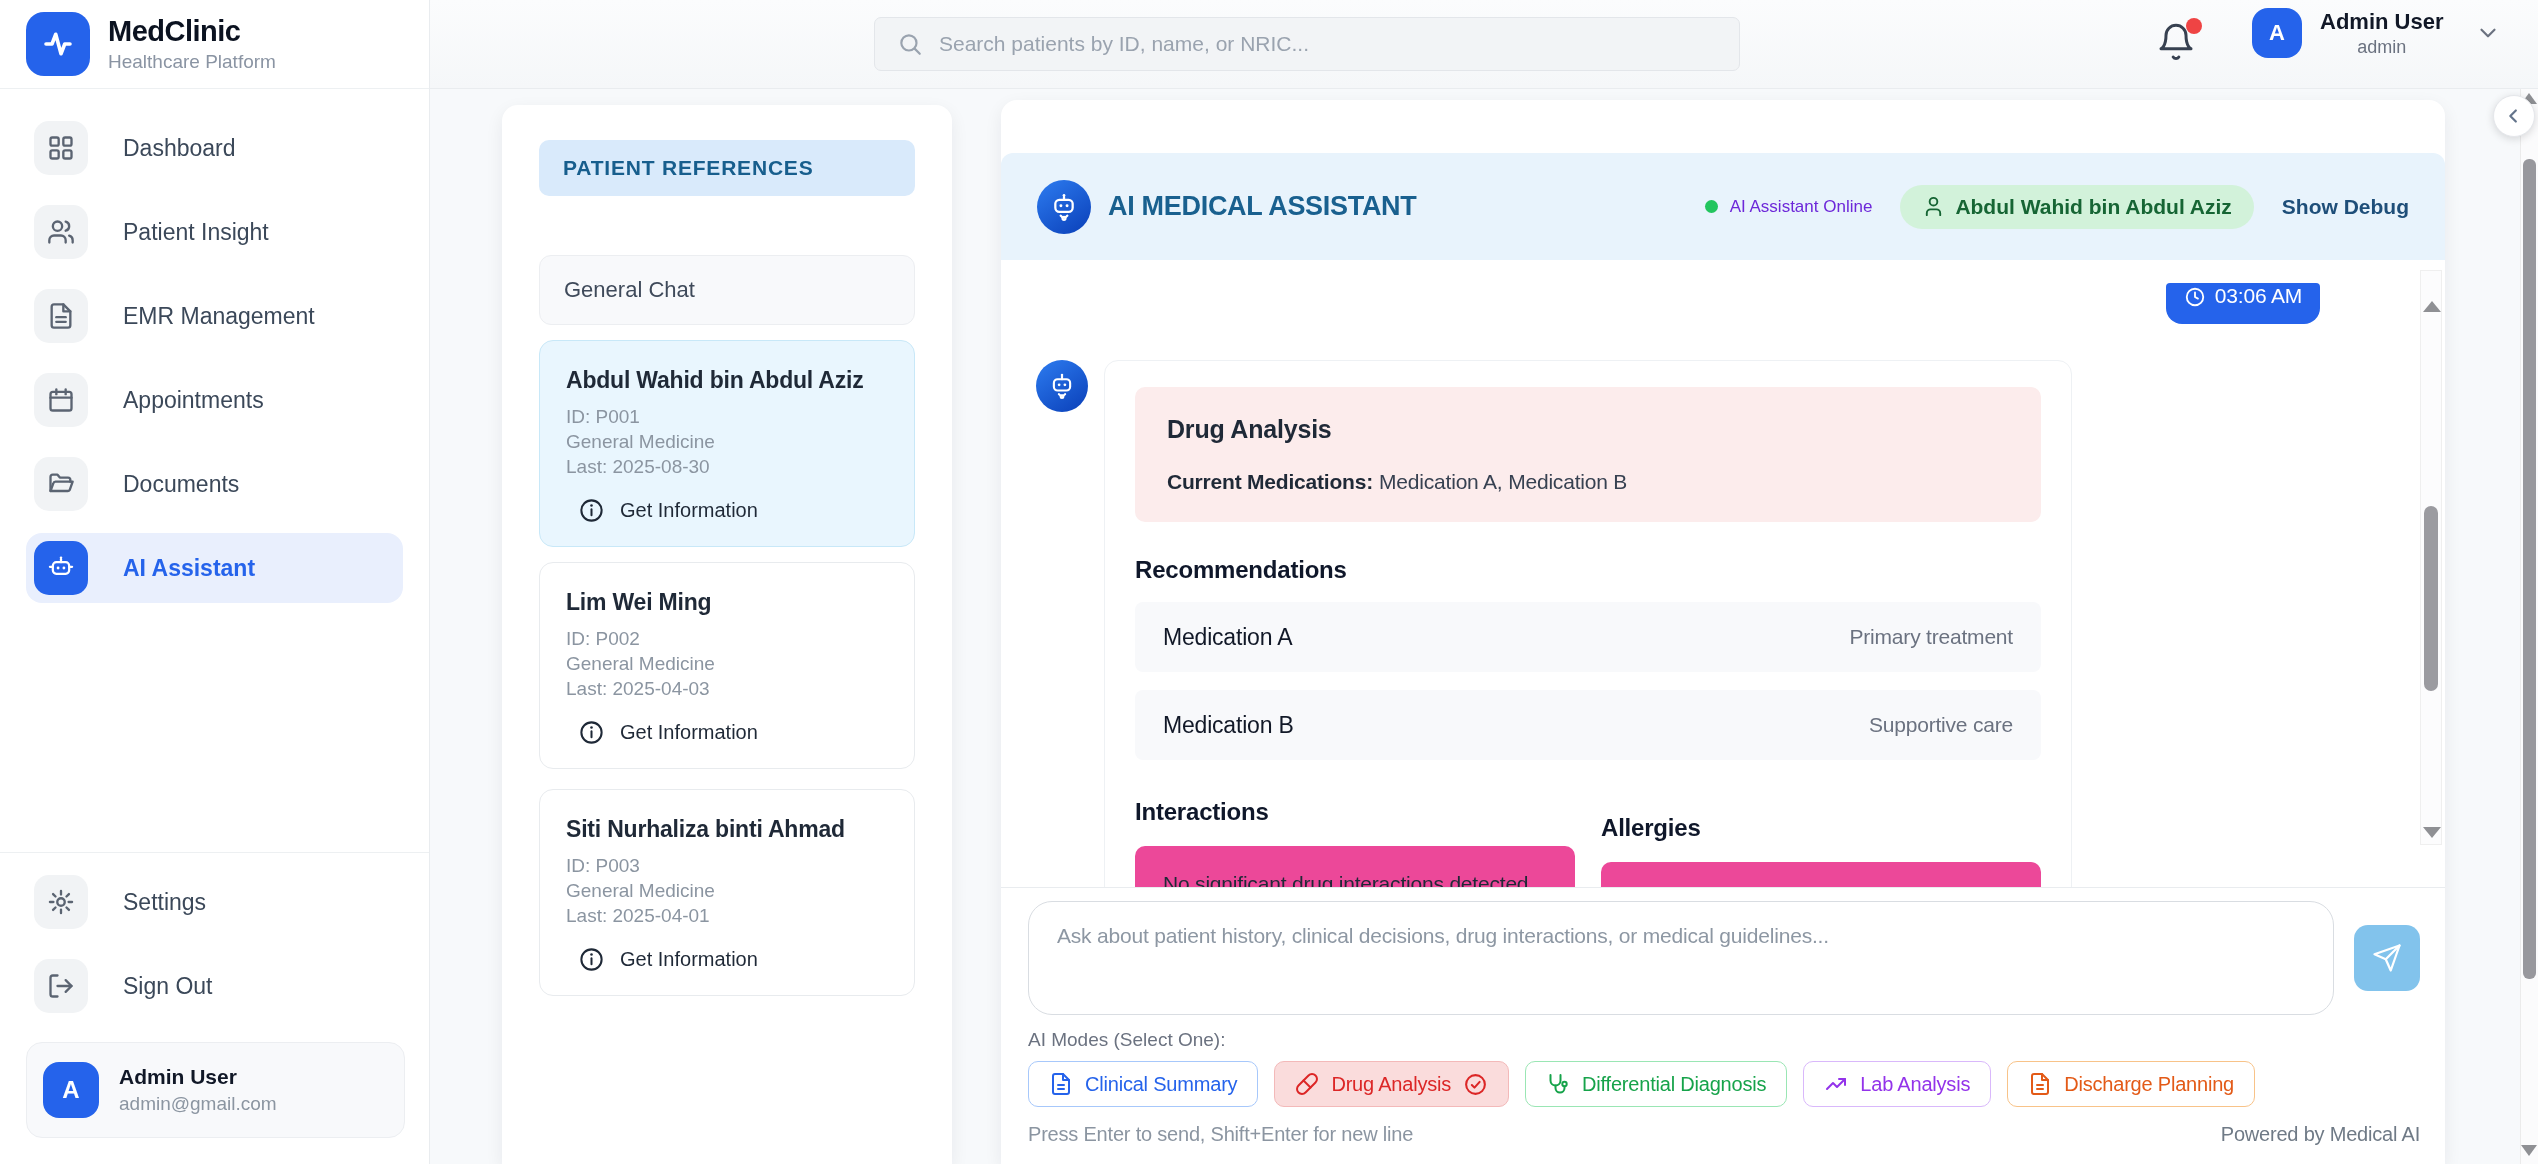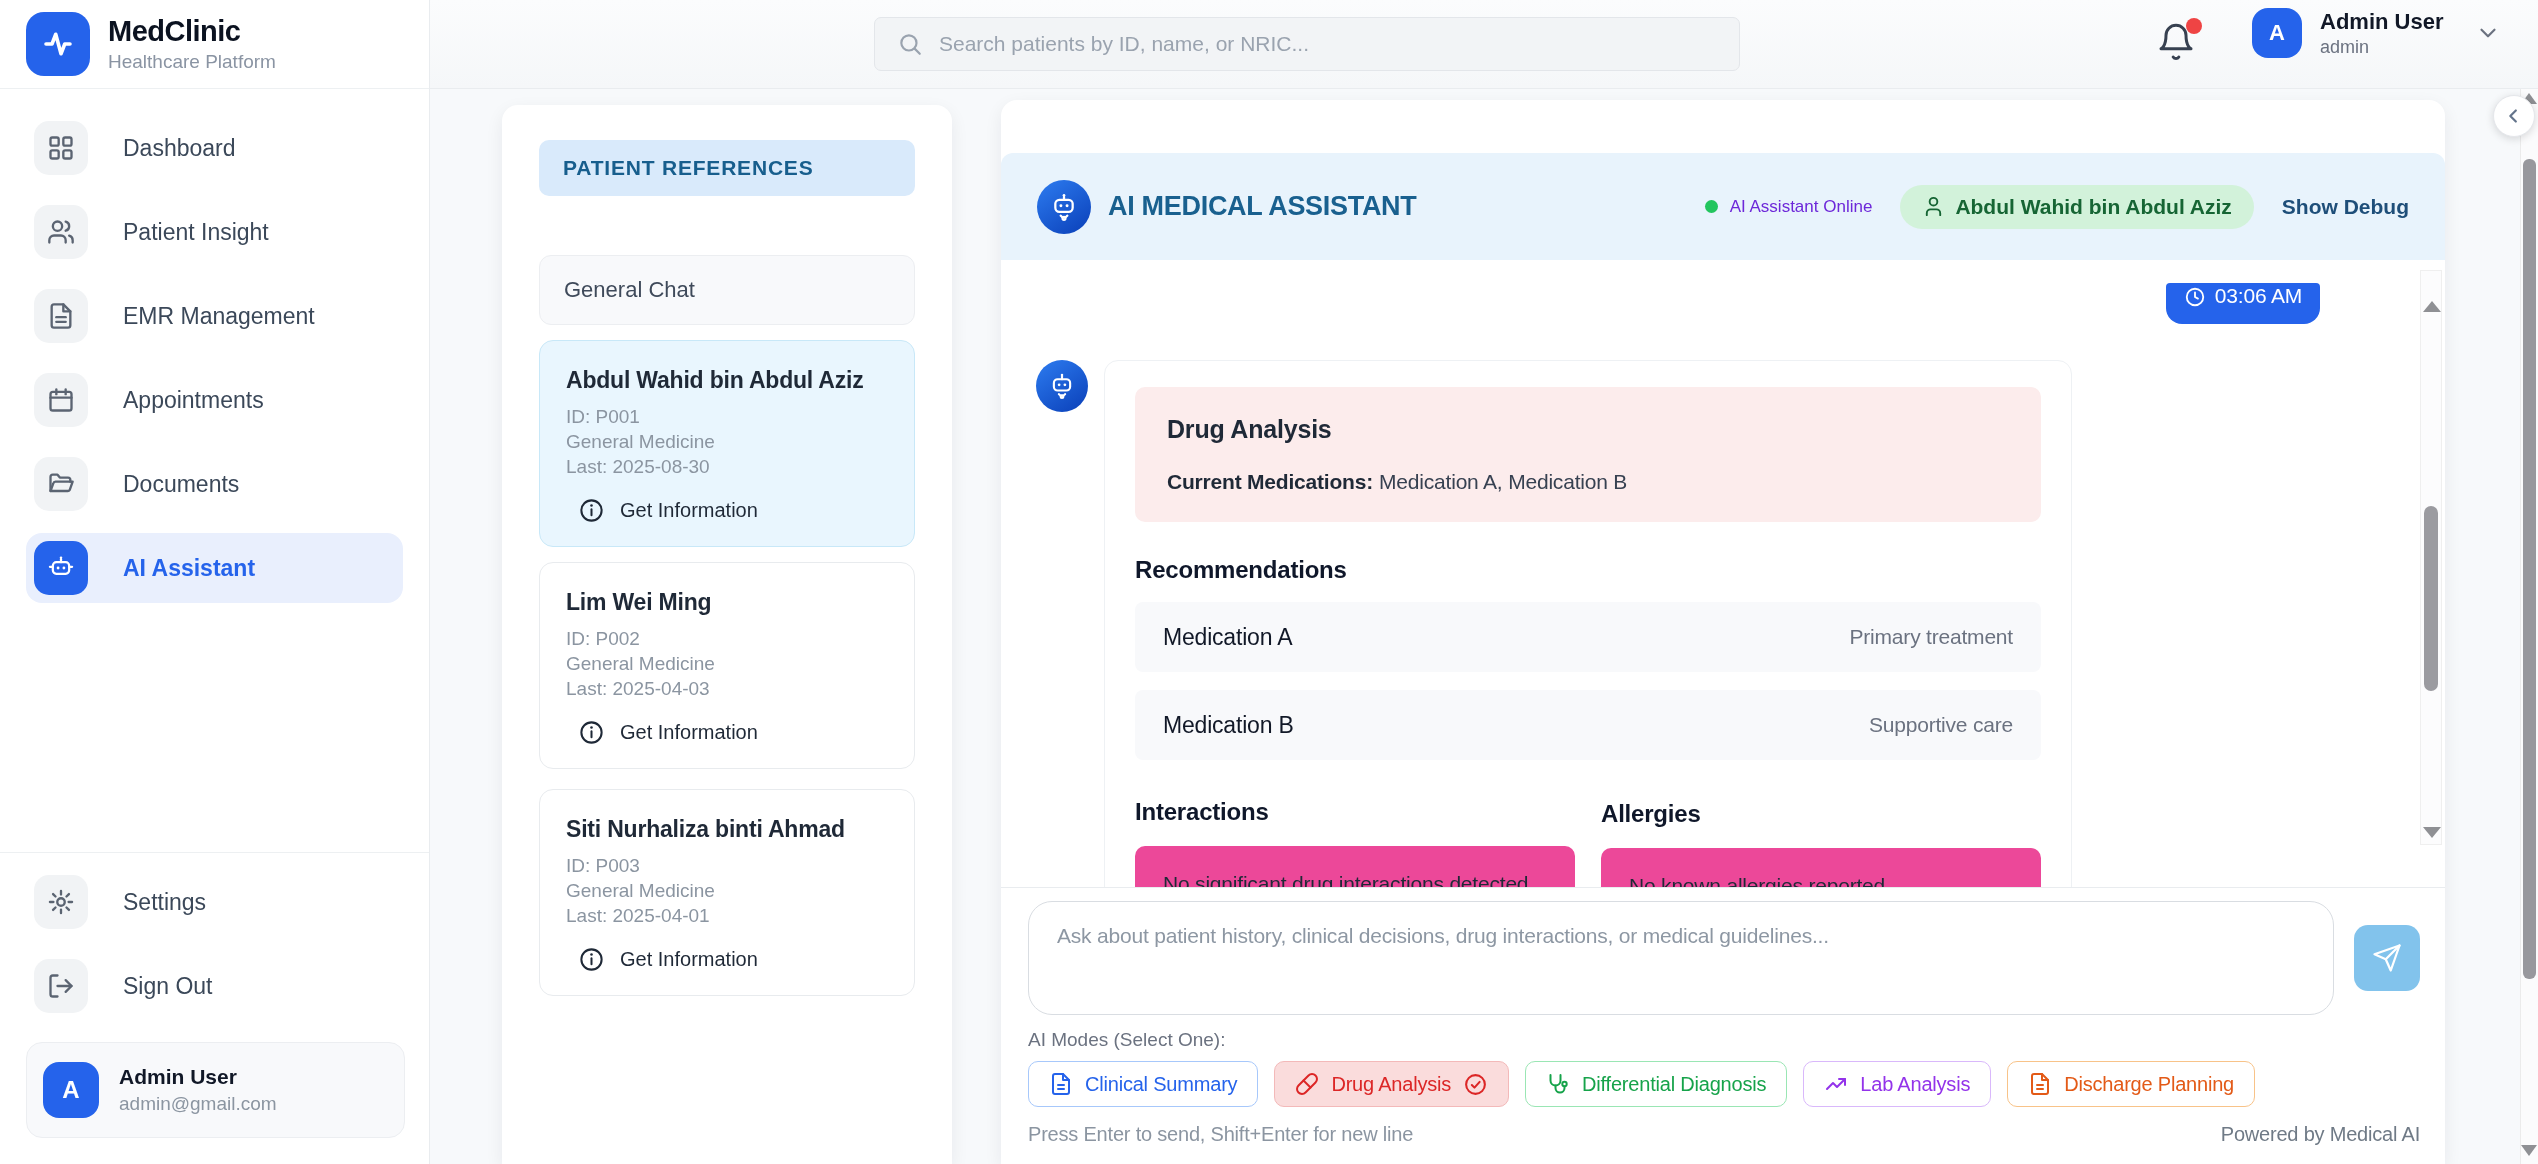--- a/index.html
+++ b/index.html
@@ -29,21 +29,21 @@
   
   .topbar { position:absolute; left:430px; right:0; top:0; height:89px; background:linear-gradient(180deg,#fbfcfd,#f5f7f9); border-bottom:1px solid #e9ecef; z-index:4; }
   .search-box { position:absolute; left:444px; top:17px; width:866px; height:54px; background:#f2f4f6; border:1px solid #e3e6ea; border-radius:7px; display:flex; align-items:center; gap:16px; padding:12px 22px; color:#9aa3af; }
   .search-box input { border:none; outline:none; background:transparent; font-size:21px; color:#4b5563; width:100%; font-family:"Liberation Sans",sans-serif; }
   .search-box input::placeholder { color:#9aa3af; }
   .bell-wrap { position:absolute; left:1726px; top:22px; width:44px; height:44px; color:#374151; cursor:pointer; }
   .bell-dot { position:absolute; right:-2px; top:-4px; width:16px; height:16px; border-radius:50%; background:#ef4444; }
   .user-chip { position:absolute; left:1822px; top:8px; display:flex; align-items:center; gap:18px; cursor:pointer; }
   .user-avatar { width:50px; height:50px; border-radius:16px; background:#2563eb; color:#fff; font-size:22px; font-weight:700; display:flex; align-items:center; justify-content:center; }
   .user-name { font-size:22px; font-weight:700; color:#111827; }
-  .user-role { font-size:18px; color:#6b7280; margin-top:2px; }
+  .user-role { font-size:18px; color:#6b7280; margin-top:2px;text-align:center; }
   .user-caret { color:#6b7280; margin-left:14px; }
 
   
   .refs-panel { position:absolute; left:502px; top:105px; width:450px; height:1059px; background:#fff; border-radius:16px 16px 0 0; box-shadow:0 6px 18px rgba(15,23,42,.07); padding:35px 37px 0; z-index:3; }
   .refs-title { width:100%; height:56px; background:#d9eafb; border-radius:10px; display:flex; align-items:center; padding:0 24px; font-size:21px; font-weight:700; color:#175e8d; letter-spacing:0.8px; }
   .general-chat { margin-top:59px; height:70px; background:#f8f9fb; border:1px solid #eceef1; border-radius:12px; display:flex; align-items:center; padding:0 24px; font-size:22px; font-weight:500; color:#3f4a5a; cursor:pointer; }
   .patient-card { margin-top:15px; border-radius:14px; background:#fff; border:1px solid #e8ebee; padding:26px 26px 22px; cursor:pointer; }
   .patient-card.selected { background:#e9f6fe; border-color:#c8e8f8; }
   .patient-card.gap-lg { margin-top:20px; }
   .patient-name { font-size:23px; font-weight:600; color:#1f2937; letter-spacing:-0.2px; }
@@ -400,21 +400,21 @@
           <span class="rec-name">Medication B</span>
           <span class="rec-note">Supportive care</span>
         </div>
 
         <div class="two-col">
           <div class="col">
             <div class="sec-title" style="margin-top:0;">Interactions</div>
             <div class="green-box">No significant drug interactions detected</div>
           </div>
           <div class="col">
-            <div class="sec-title" style="margin-top:2px;">Allergies</div>
+            <div class="sec-title" style="margin-top:16px;">Allergies</div>
             <div class="green-box">No known allergies reported</div>
           </div>
         </div>
       </div>
     </div>
   </div>
 
   <div class="input-section">
     <div class="input-row">
       <textarea class="chat-input" placeholder="Ask about patient history, clinical decisions, drug interactions, or medical guidelines..." style=""></textarea>

